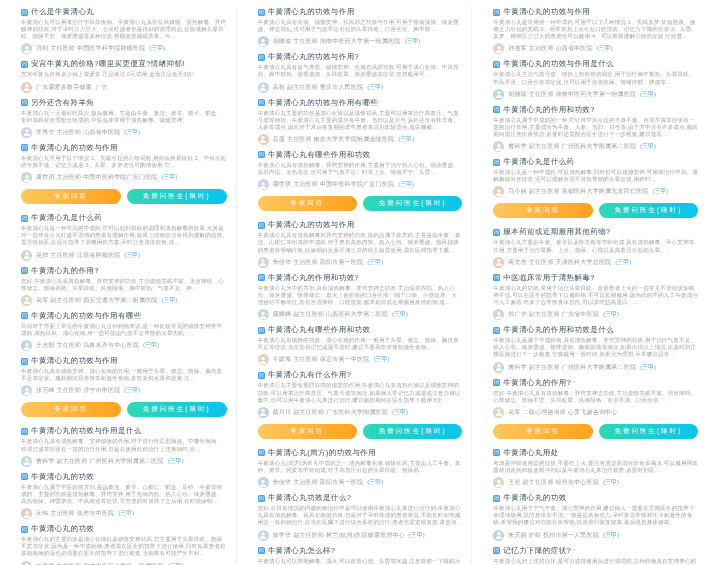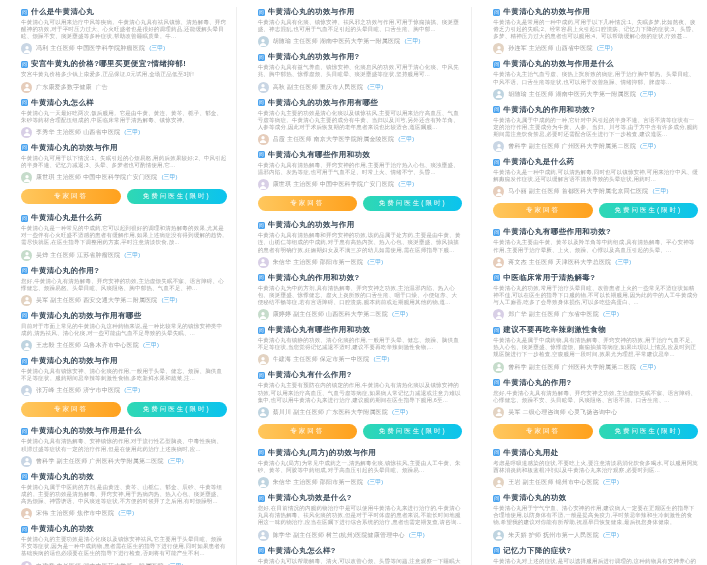--- a/index.html
+++ b/index.html
@@ -11,21 +11,21 @@
   .col{width:236px;box-sizing:border-box;padding:0 9px 0 21px;}
   .col + .col{border-left:1px solid #efefef;}
   .panel{margin-bottom:9px;}
   .qa{margin-bottom:5px;}
   .qrow{display:flex;align-items:center;gap:3px;margin-bottom:2px;}
   .qicon{
     width:7px;height:7px;flex:none;background:#4aa3ef;border-radius:1.5px;
     color:#fff;font-size:5px;line-height:7px;text-align:center;
   }
   .qtitle{
-    font-size:7.5px;font-weight:700;color:#3d4d5c;letter-spacing:.4px;
+    font-size:7.5px;font-weight:400;color:#3d4d5c;letter-spacing:.4px;
     white-space:nowrap;overflow:hidden;cursor:pointer;
   }
   .answer{
     font-size:5.5px;line-height:1.3;color:#a3a3a3;margin:0 0 3px 0;
     letter-spacing:.2px;word-break:break-all;
   }
   .src{display:flex;align-items:center;gap:4px;}
   .avatar{
     width:11px;height:11px;border-radius:50%;flex:none;overflow:hidden;
     display:flex;align-items:center;justify-content:center;background:#ccd8e4;
@@ -81,21 +81,21 @@
           <path d="M1 10 C1 7.2 3 6.2 5 6.2 C7 6.2 9 7.2 9 10 Z" fill="#ffffff"></path>
         </svg>
       </span>
       <span class="srctext">广东康爱多数字健康</span>
       <span class="badge ad">广告</span>
     </div>
   </div>
           <div class="qa">
     <div class="qrow">
       <span class="qicon">问</span>
-      <span class="qtitle">牛黄清心丸怎么样</span>
+      <span class="qtitle">另外还含有羚羊角</span>
     </div>
     <p class="answer">牛黄清心丸一天最好吃两次,饭后服用。它是由牛黄、黄连、黄芩、栀子、郁金、朱砂等药材合理配伍组成的,中医临床常用于清热解毒、镇惊安神。</p>
     <div class="src">
       <span class="avatar" style="background: rgb(216, 207, 230);">
         <svg width="8" height="8" viewBox="0 0 10 10">
           <circle cx="5" cy="3.4" r="2.1" fill="#ffffff"></circle>
           <path d="M1 10 C1 7.2 3 6.2 5 6.2 C7 6.2 9 7.2 9 10 Z" fill="#ffffff"></path>
         </svg>
       </span>
       <span class="srctext">李秀华 主治医师 山西省中医院</span>
@@ -534,21 +534,21 @@
     <div class="btns">
       <button class="btn expert">专家回答</button>
       <button class="btn free">免费问医生(限时)</button>
     </div>
   </section>
       <section class="panel">
     <div class="items">
           <div class="qa">
     <div class="qrow">
       <span class="qicon">问</span>
-      <span class="qtitle">牛黄清心丸有哪些作用和功效?</span>
+      <span class="qtitle">服本药前或近期服用其他药物?</span>
     </div>
     <p class="answer">牛黄清心丸主要由牛黄、黄芩以及羚羊角等中药组成,具有清热解毒、平心安神等作用,主要用于治疗晕厥、上火、烦躁、心悸以及高血压引起的头晕、...</p>
     <div class="src">
       <span class="avatar" style="background: rgb(230, 205, 187);">
         <svg width="8" height="8" viewBox="0 0 10 10">
           <circle cx="5" cy="3.4" r="2.1" fill="#ffffff"></circle>
           <path d="M1 10 C1 7.2 3 6.2 5 6.2 C7 6.2 9 7.2 9 10 Z" fill="#ffffff"></path>
         </svg>
       </span>
       <span class="srctext">蒋文杰 主任医师 天津医科大学总医院</span>
@@ -568,21 +568,21 @@
           <path d="M1 10 C1 7.2 3 6.2 5 6.2 C7 6.2 9 7.2 9 10 Z" fill="#ffffff"></path>
         </svg>
       </span>
       <span class="srctext">郑广华 副主任医师 广东省中医院</span>
       <span class="badge">(三甲)</span>
     </div>
   </div>
           <div class="qa">
     <div class="qrow">
       <span class="qicon">问</span>
-      <span class="qtitle">建议不要再吃辛辣刺激性食物</span>
+      <span class="qtitle">牛黄清心丸的作用和功效是什么</span>
     </div>
     <p class="answer">牛黄清心丸是属于中成药物,具有清热解毒、开窍安神的功效,用于治疗气血不足、热入心包、痰涎壅盛、惊悸虚烦、癫痫抽搐等病症,如果出现以上情况,应及时到正规医院进行下一步检查,空腹服用一段时间,效果尤为理想,平常建议忌辛...</p>
     <div class="src">
       <span class="avatar" style="background: rgb(198, 220, 203);">
         <svg width="8" height="8" viewBox="0 0 10 10">
           <circle cx="5" cy="3.4" r="2.1" fill="#ffffff"></circle>
           <path d="M1 10 C1 7.2 3 6.2 5 6.2 C7 6.2 9 7.2 9 10 Z" fill="#ffffff"></path>
         </svg>
       </span>
       <span class="srctext">曾科学 副主任医师 广州医科大学附属第二医院</span>

